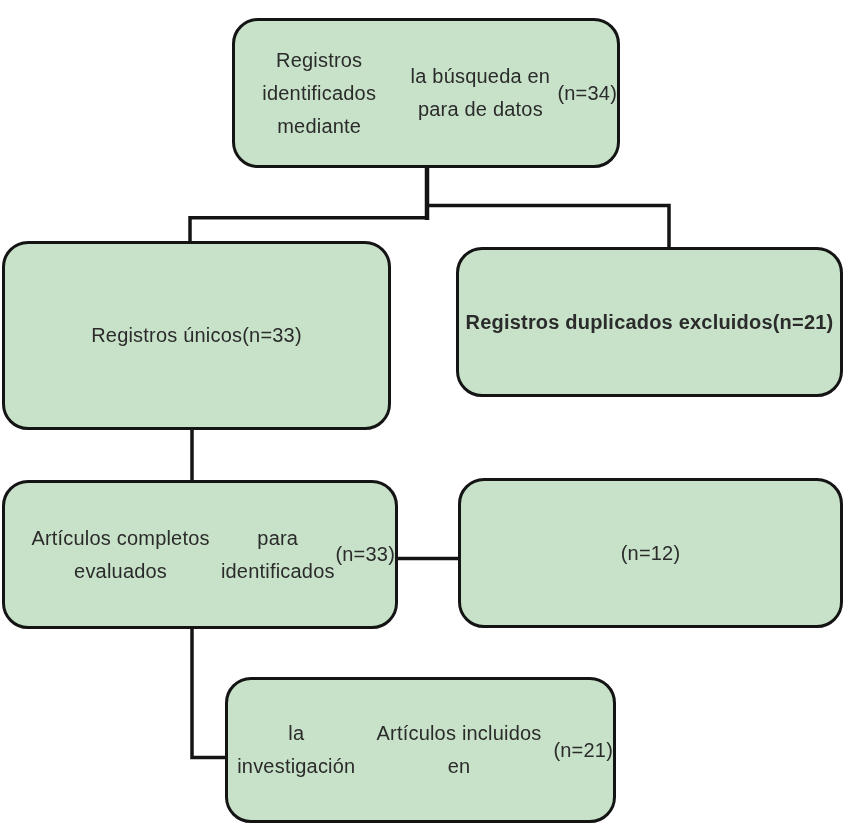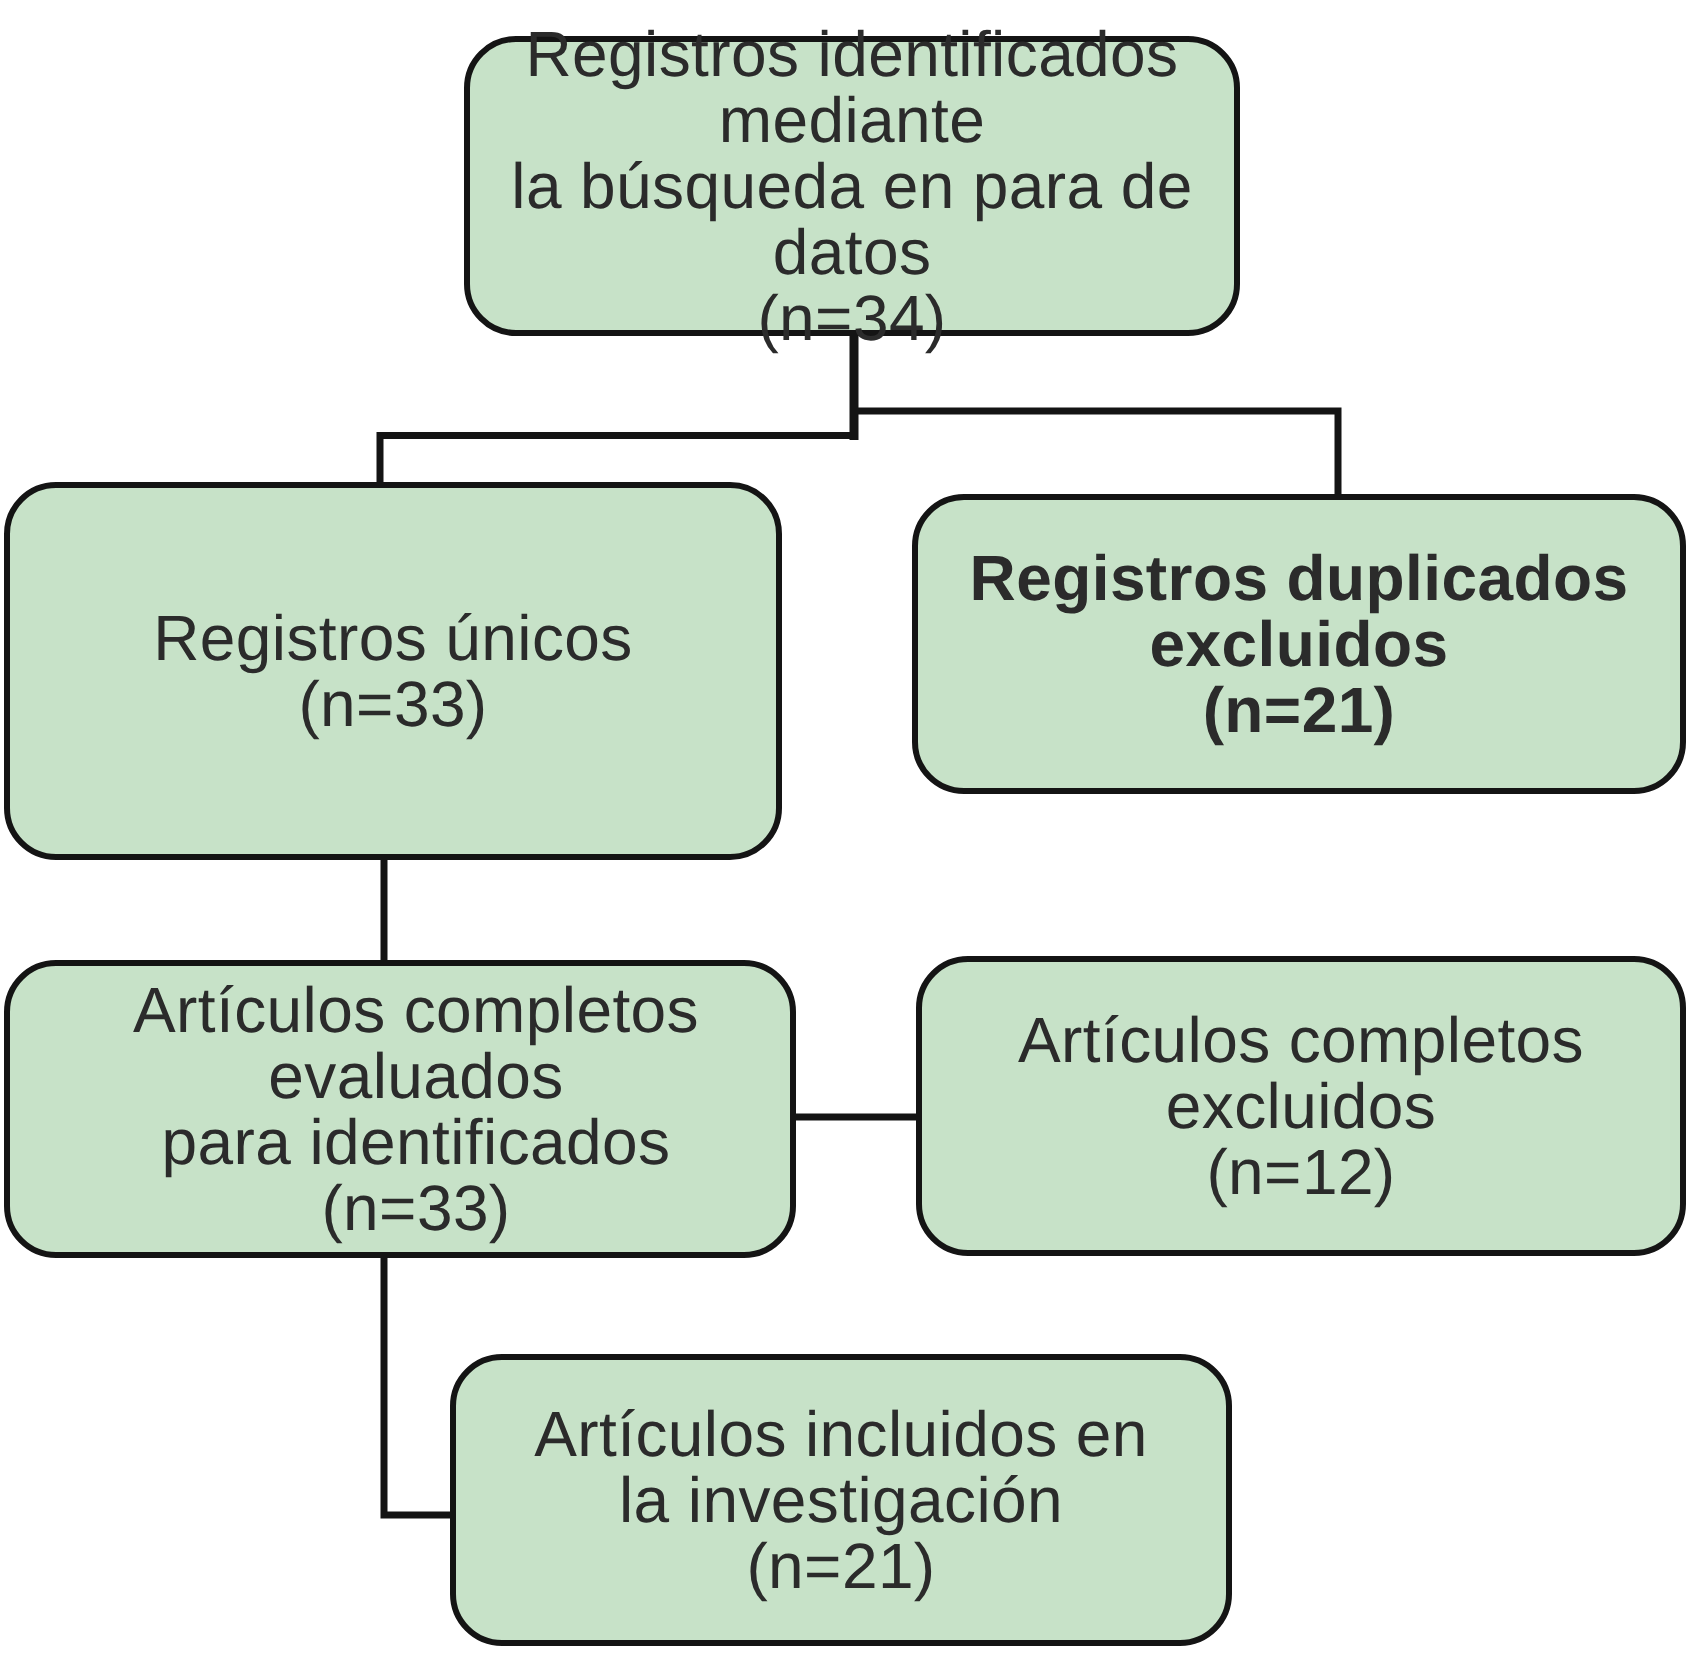--- a/index.html
+++ b/index.html
@@ -32,26 +32,26 @@
     stroke-width: 3.5;
   }
   .connectors path.stub { stroke-width: 4.5; }
   .node {
     position: absolute;
     box-sizing: border-box;
     background: var(--node-fill);
     border: 3.4px solid var(--node-border);
     border-radius: 26px;
     display: flex;
-    flex-direction: column;
+    flex-direction: row;
     align-items: center;
     justify-content: center;
     text-align: center;
     color: var(--text);
-    font-size: 32px;
+    font-size: 20px;
     line-height: 33px;
     letter-spacing: 0.2px;
   }
   #node-identified { left: 232px; top: 18px;  width: 388px; height: 150px; }
   #node-unique     { left: 2px;   top: 241px; width: 389px; height: 189px; }
   #node-duplicates { left: 456px; top: 247px; width: 387px; height: 150px; font-weight: bold; }
   #node-evaluated  { left: 2px;   top: 480px; width: 396px; height: 149px; padding-left: 16px; }
   #node-excluded   { left: 458px; top: 478px; width: 385px; height: 150px; }
   #node-included   { left: 225px; top: 677px; width: 391px; height: 146px; }
 </style>
@@ -85,23 +85,22 @@
     <div class="line">(n=21)</div>
   </div>
 
   <div class="node" id="node-evaluated">
     <div class="line">Artículos completos evaluados</div>
     <div class="line">para identificados</div>
     <div class="line">(n=33)</div>
   </div>
 
   <div class="node" id="node-excluded">
-    <div class="line">Artículos completos excluidos</div>
     <div class="line">(n=12)</div>
   </div>
 
   <div class="node" id="node-included">
+    <div class="line">la investigación</div>
     <div class="line">Artículos incluidos en</div>
-    <div class="line">la investigación</div>
     <div class="line">(n=21)</div>
   </div>
 
 </div>
 
 </body></html>

